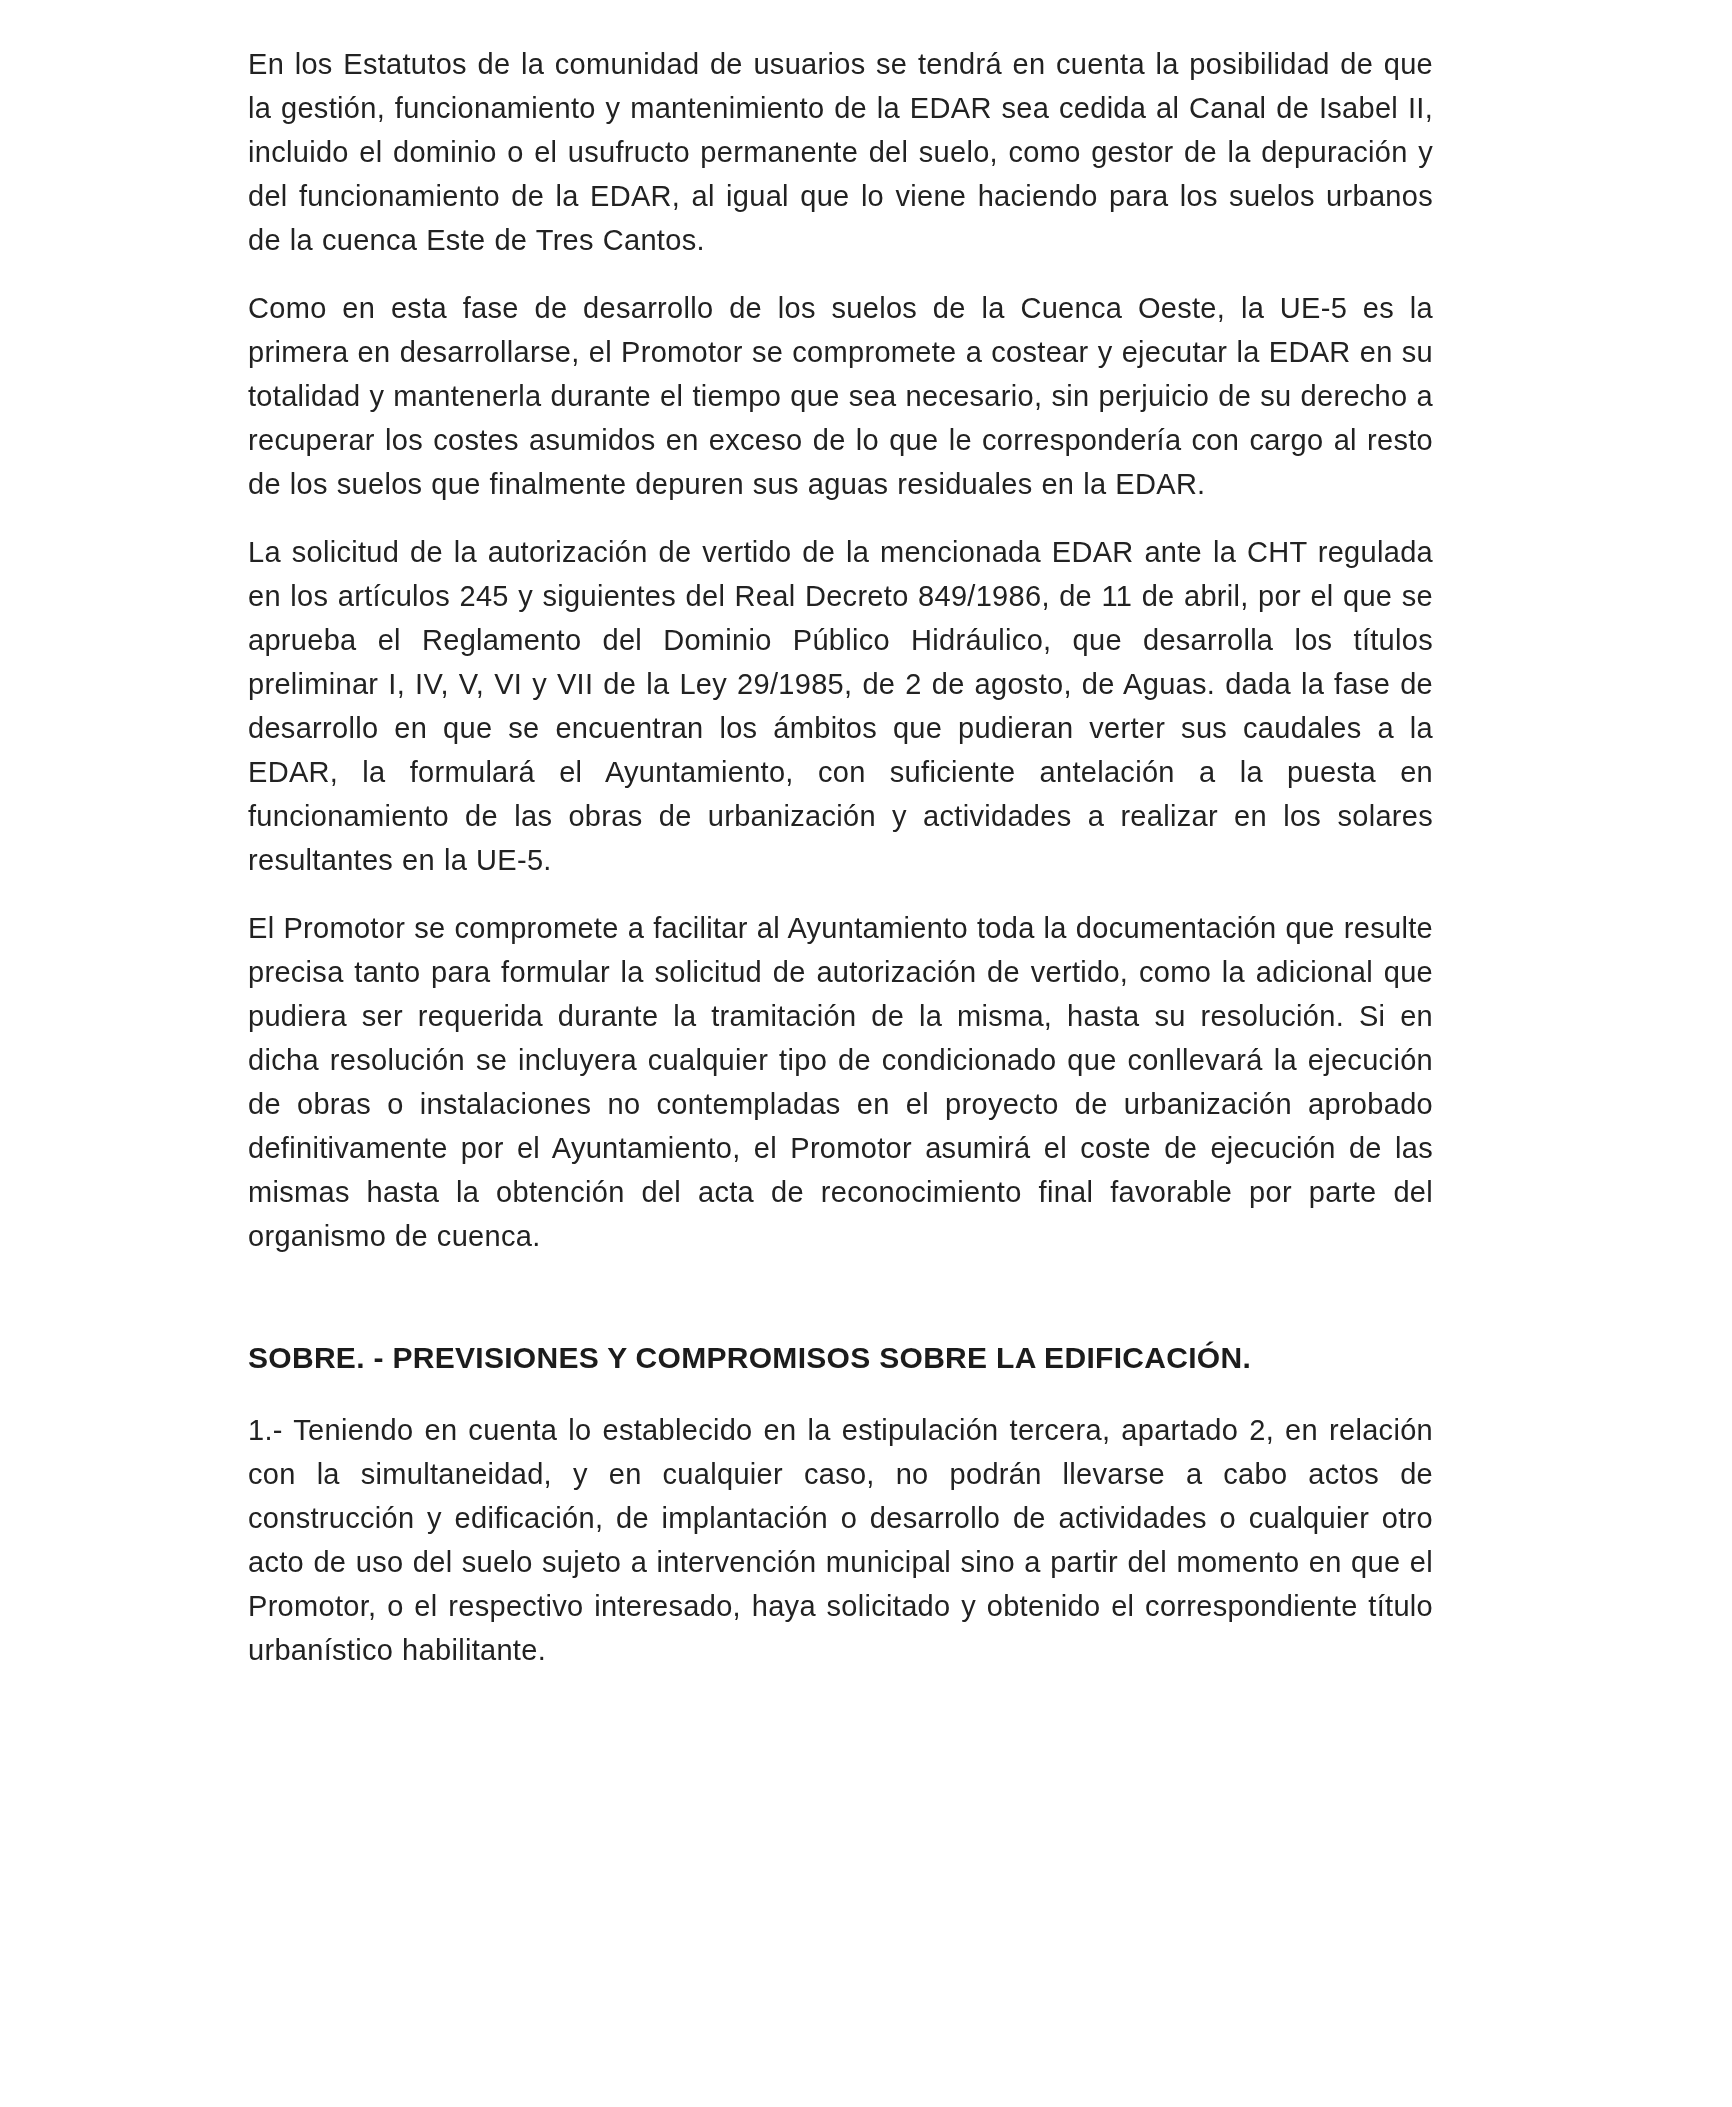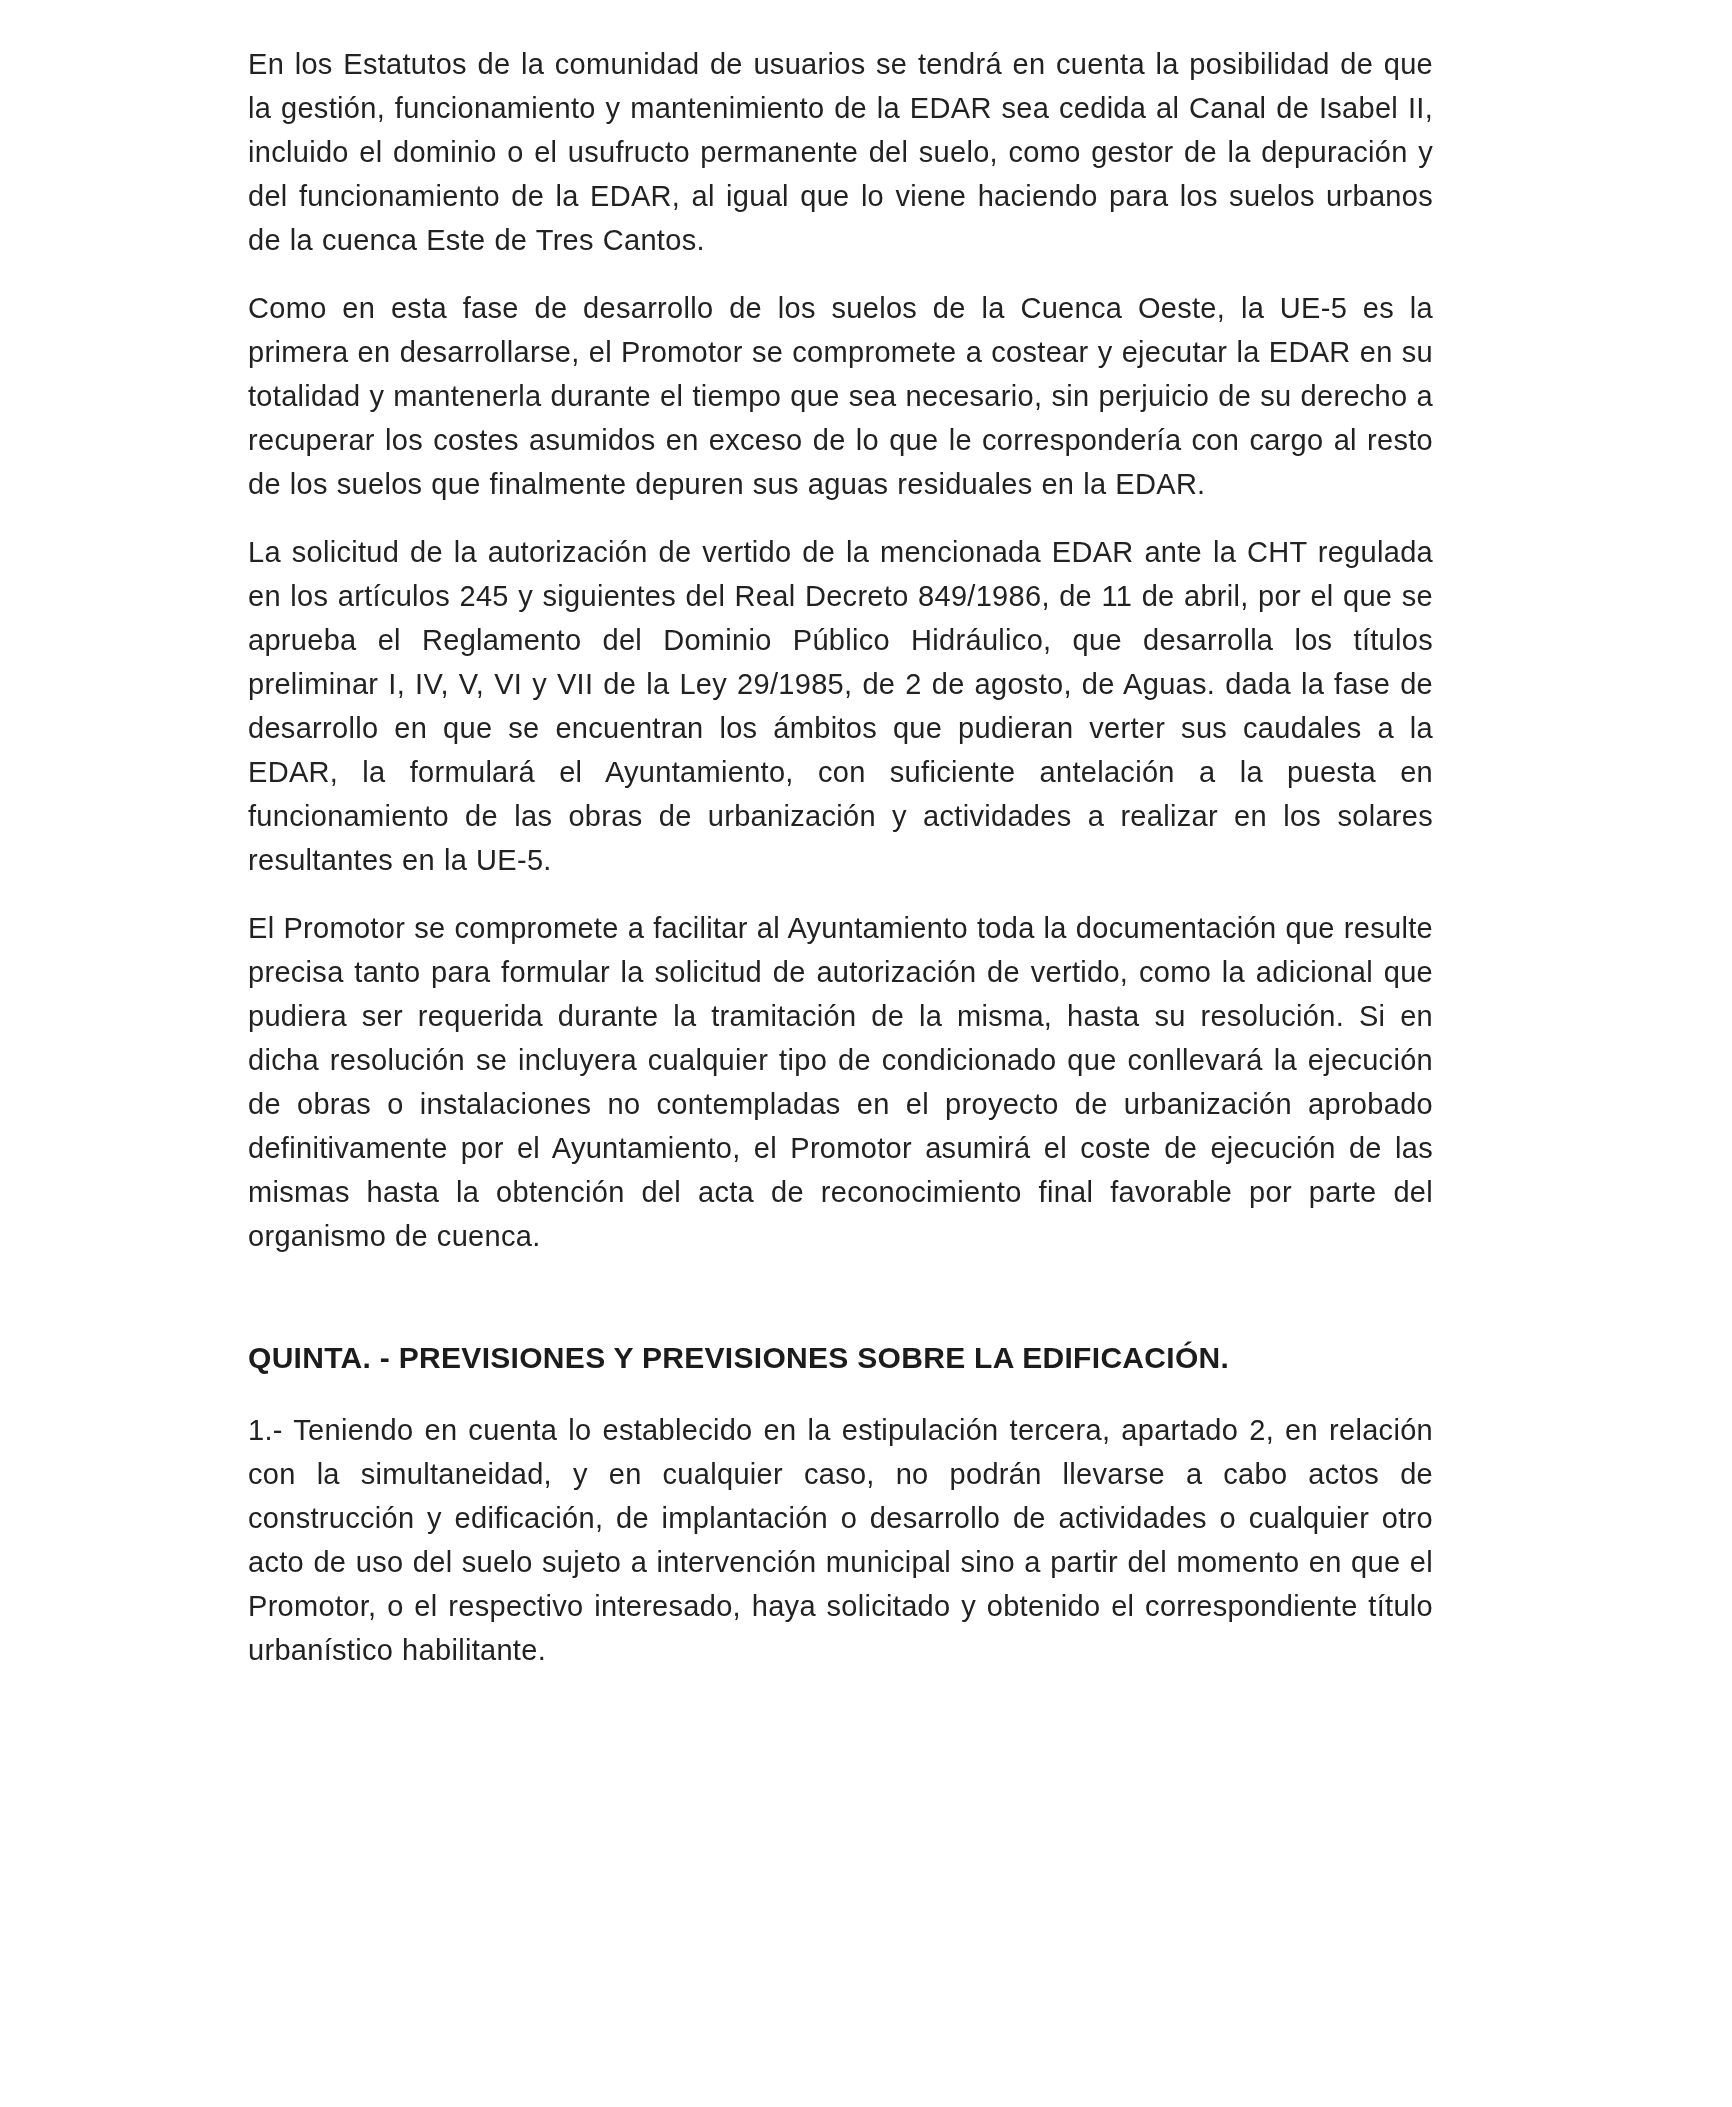--- a/index.html
+++ b/index.html
@@ -39,17 +39,17 @@
 
 <div class="page">
   <p class="para">En los Estatutos de la comunidad de usuarios se tendrá en cuenta la posibilidad de que la gestión, funcionamiento y mantenimiento de la EDAR sea cedida al Canal de Isabel II, incluido el dominio o el usufructo permanente del suelo, como gestor de la depuración y del funcionamiento de la EDAR, al igual que lo viene haciendo para los suelos urbanos de la cuenca Este de Tres Cantos.</p>
 
   <p class="para">Como en esta fase de desarrollo de los suelos de la Cuenca Oeste, la UE-5 es la primera en desarrollarse, el Promotor se compromete a costear y ejecutar la EDAR en su totalidad y mantenerla durante el tiempo que sea necesario, sin perjuicio de su derecho a recuperar los costes asumidos en exceso de lo que le correspondería con cargo al resto de los suelos que finalmente depuren sus aguas residuales en la EDAR.</p>
 
   <p class="para">La solicitud de la autorización de vertido de la mencionada EDAR ante la CHT regulada en los artículos 245 y siguientes del Real Decreto 849/1986, de 11 de abril, por el que se aprueba el Reglamento del Dominio Público Hidráulico, que desarrolla los títulos preliminar I, IV, V, VI y VII de la Ley 29/1985, de 2 de agosto, de Aguas. dada la fase de desarrollo en que se encuentran los ámbitos que pudieran verter sus caudales a la EDAR, la formulará el Ayuntamiento, con suficiente antelación a la puesta en funcionamiento de las obras de urbanización y actividades a realizar en los solares resultantes en la UE-5.</p>
 
   <p class="para">El Promotor se compromete a facilitar al Ayuntamiento toda la documentación que resulte precisa tanto para formular la solicitud de autorización de vertido, como la adicional que pudiera ser requerida durante la tramitación de la misma, hasta su resolución. Si en dicha resolución se incluyera cualquier tipo de condicionado que conllevará la ejecución de obras o instalaciones no contempladas en el proyecto de urbanización aprobado definitivamente por el Ayuntamiento, el Promotor asumirá el coste de ejecución de las mismas hasta la obtención del acta de reconocimiento final favorable por parte del organismo de cuenca.</p>
 
-  <h2 class="section-heading">QUINTA. - PREVISIONES Y PREVISIONES SOBRE LA EDIFICACIÓN.</h2>
+  <h2 class="section-heading">SOBRE. - PREVISIONES Y COMPROMISOS SOBRE LA EDIFICACIÓN.</h2>
 
   <p class="para">1.- Teniendo en cuenta lo establecido en la estipulación tercera, apartado 2, en relación con la simultaneidad, y en cualquier caso, no podrán llevarse a cabo actos de construcción y edificación, de implantación o desarrollo de actividades o cualquier otro acto de uso del suelo sujeto a intervención municipal  sino a partir del momento en que el Promotor, o el respectivo interesado, haya solicitado y obtenido el correspondiente título urbanístico habilitante.</p>
 </div>
 
 
 </body></html>

